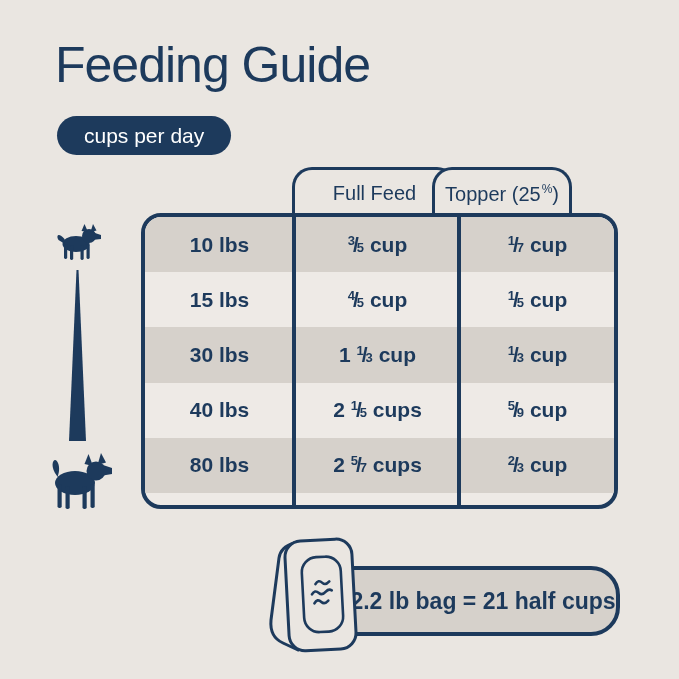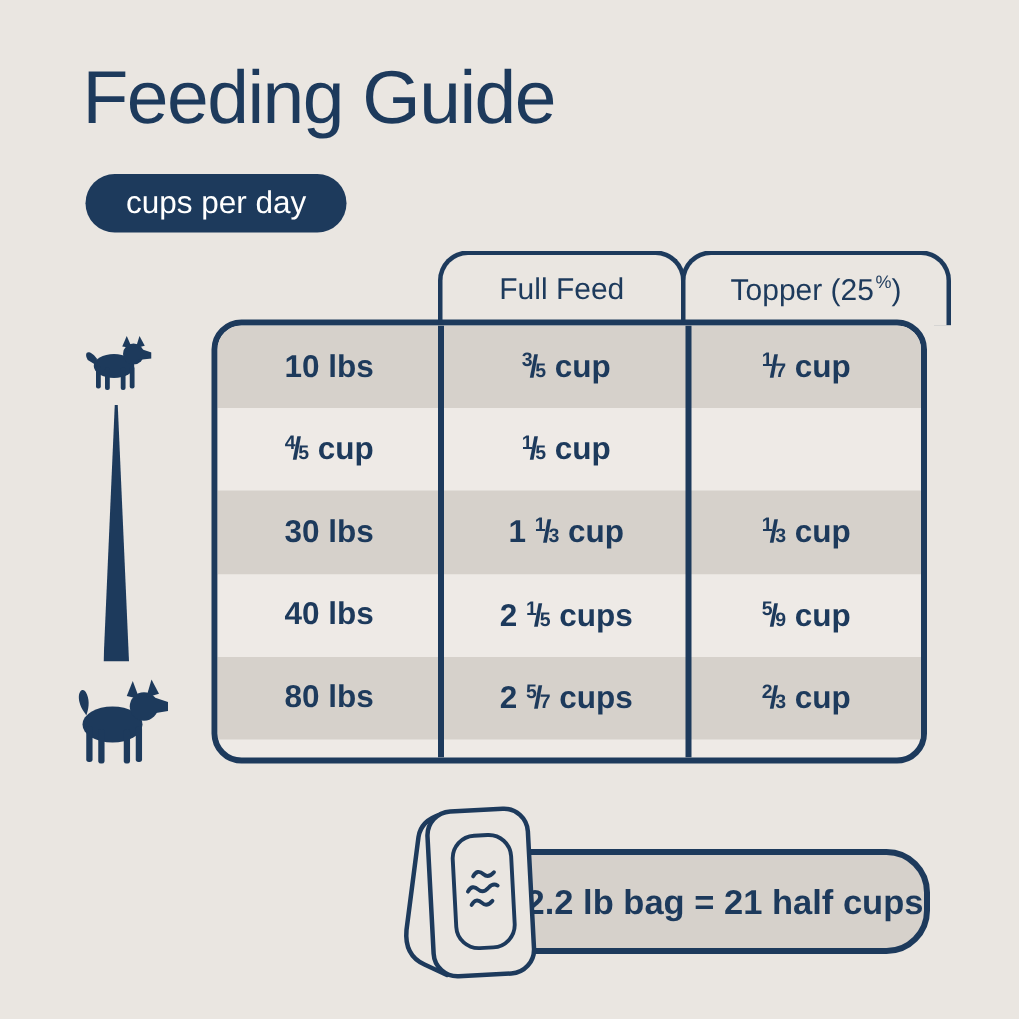--- a/index.html
+++ b/index.html
@@ -13,21 +13,21 @@
   html,body{background:var(--bg)}
   body{font-family:"Liberation Sans","DejaVu Sans",sans-serif;color:var(--navy)}
   .canvas{position:relative;width:679px;height:679px;background:var(--bg);overflow:hidden}
 
   .title{position:absolute;left:55px;top:36px;font-size:50px;font-weight:400;letter-spacing:-1px;color:var(--navy);white-space:nowrap}
 
   .pill{position:absolute;left:57px;top:116px;height:39px;line-height:39px;padding:0 27px;background:var(--navy);color:var(--white);font-size:21px;font-weight:400;border-radius:20px;white-space:nowrap}
 
   .tab{position:absolute;top:167px;height:50px;border:3px solid var(--navy);border-bottom:none;border-radius:20px 20px 0 0;background:var(--bg);display:flex;align-items:center;justify-content:center;font-size:20px;font-weight:400;white-space:nowrap}
   .tab-full{left:292px;width:165px}
-  .tab-topper{left:454px;width:180px}
+  .tab-topper{left:432px;width:140px}
   .sup-pct{font-size:12px;vertical-align:8px;margin-left:1px}
 
   .tbody{position:absolute;left:141px;top:213px;width:477px;height:296px;background:var(--row-light);border:4px solid var(--navy);border-radius:20px;overflow:hidden}
   .rows{position:absolute;left:0;top:0;right:0}
   .trow{display:grid;grid-template-columns:149px 167px 153px;height:55.2px;align-items:center}
   .trow.dark{background:var(--row-dark)}
   .trow.light{background:var(--row-light)}
   .cell{text-align:center;font-size:21px;font-weight:700;color:var(--navy);white-space:nowrap}
   .fr-n{font-size:13px;font-weight:700;vertical-align:7px;margin-right:-1px}
   .fr-s{margin:0 -1px}
@@ -62,20 +62,21 @@
   <div class="tbody">
     <div class="rows">
 
       <div class="trow dark">
         <div class="cell">10 lbs</div>
         <div class="cell"><span></span><span class="fr-n">3</span><span class="fr-s">/</span><span class="fr-d">5</span><span> cup</span></div>
         <div class="cell"><span></span><span class="fr-n">1</span><span class="fr-s">/</span><span class="fr-d">7</span><span> cup</span></div>
       </div>
 
       <div class="trow light">
+        <div class="cell">15 lbs</div>
         <div class="cell"><span></span><span class="fr-n">4</span><span class="fr-s">/</span><span class="fr-d">5</span><span> cup</span></div>
         <div class="cell"><span></span><span class="fr-n">1</span><span class="fr-s">/</span><span class="fr-d">5</span><span> cup</span></div>
       </div>
 
       <div class="trow dark">
         <div class="cell">30 lbs</div>
         <div class="cell"><span>1 </span><span class="fr-n">1</span><span class="fr-s">/</span><span class="fr-d">3</span><span> cup</span></div>
         <div class="cell"><span></span><span class="fr-n">1</span><span class="fr-s">/</span><span class="fr-d">3</span><span> cup</span></div>
       </div>
 

